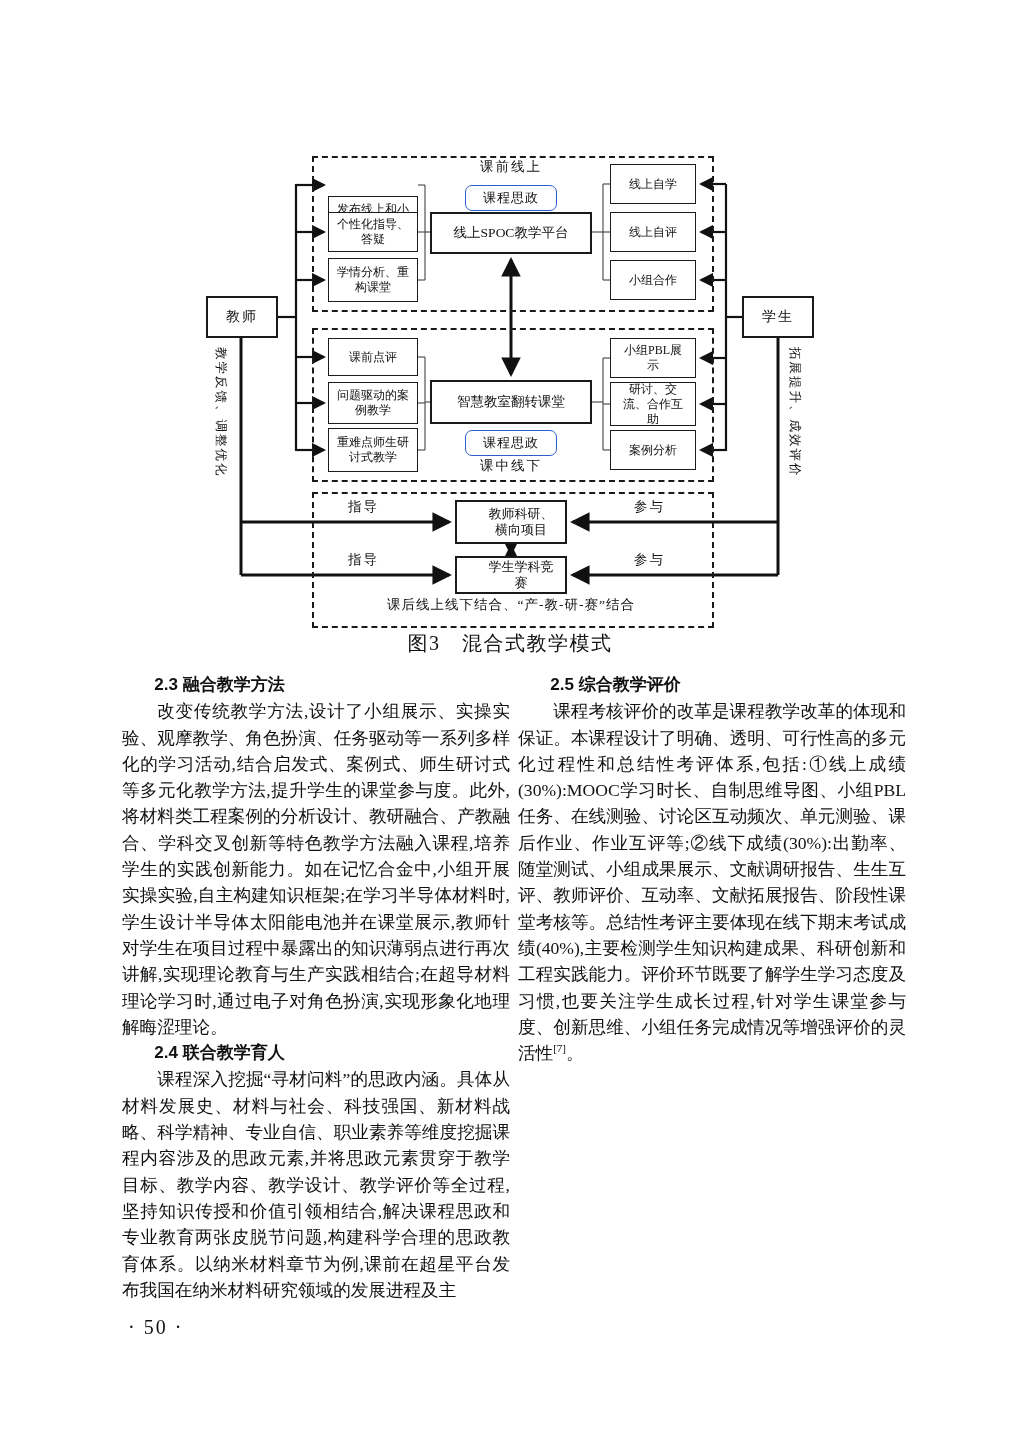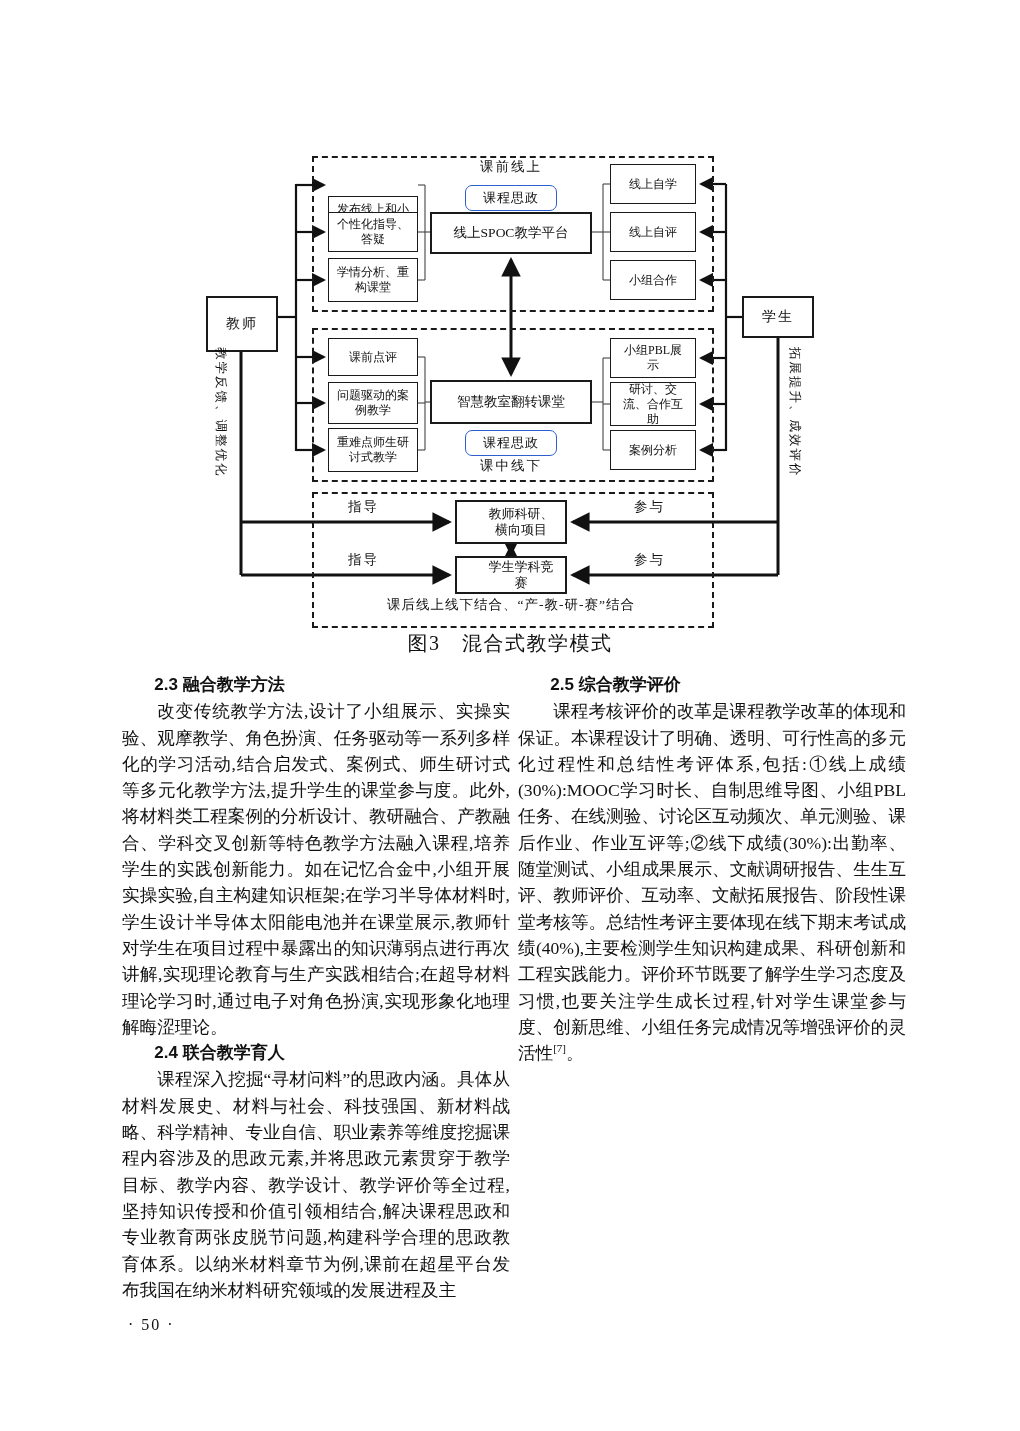--- a/index.html
+++ b/index.html
@@ -39,21 +39,21 @@
   }
   
   .col{
     position:absolute;top:672px;width:388px;
     font-size:17.6px;line-height:26.3px;text-align:justify;
   }
   .col p{margin:0;text-indent:2em;}
   .col p.noind{text-indent:0;}
   .col p.h{font-weight:bold;text-indent:1.9em;font-family:"Liberation Sans","DejaVu Sans",sans-serif;font-size:17px;}
   sup{font-size:11px;line-height:0;}
-  .pagenum{position:absolute;left:128px;top:1316px;font-size:16px;letter-spacing:2px;}
+  .pagenum{position:absolute;left:128px;top:1316px;font-size:20px;letter-spacing:2px;}
 </style>
 </head>
 <body>
 
 <div class="page">
 
   <div class="fig">
 
     <svg width="1020" height="665" viewBox="0 0 1020 665">
       <defs>
@@ -115,21 +115,21 @@
         <line x1="241" y1="575" x2="449" y2="575" marker-end="url(#arr)"></line>
         <line x1="778" y1="522" x2="573" y2="522" marker-end="url(#arr)"></line>
         <line x1="778" y1="575" x2="573" y2="575" marker-end="url(#arr)"></line>
       </g>
     </svg>
 
     <div class="abs dashed" style="left:312px;top:156px;width:398px;height:152px;"></div>
     <div class="abs dashed" style="left:312px;top:328px;width:398px;height:150px;"></div>
     <div class="abs dashed" style="left:312px;top:492px;width:398px;height:132px;"></div>
 
-    <div class="abs nbox actor" style="left:206px;top:296px;width:72px;height:56px;">教师</div>
+    <div class="abs nbox actor" style="left:206px;top:296px;width:72px;height:42px;">教师</div>
     <div class="abs nbox actor" style="left:742px;top:296px;width:72px;height:42px;">学生</div>
 
     <div class="abs vlabel" style="left:212px;top:347px;height:140px;">教学反馈、调整优化</div>
     <div class="abs vlabel" style="left:786px;top:347px;height:140px;">拓展提升、成效评价</div>
 
     <div class="abs stage" style="left:511px;top:158px;">课前线上</div>
     <div class="abs badge" style="left:465px;top:185px;width:92px;height:26px;">课程思政</div>
     <div class="abs nbox big" style="left:430px;top:212px;width:162px;height:42px;">线上SPOC教学平台</div>
     <div class="abs nbox" style="left:328px;top:164px;width:90px;height:42px;margin-top:32px;">发布线上和小组PBL任务</div>
     <div class="abs nbox" style="left:328px;top:212px;width:90px;height:40px;">个性化指导、答疑</div>

